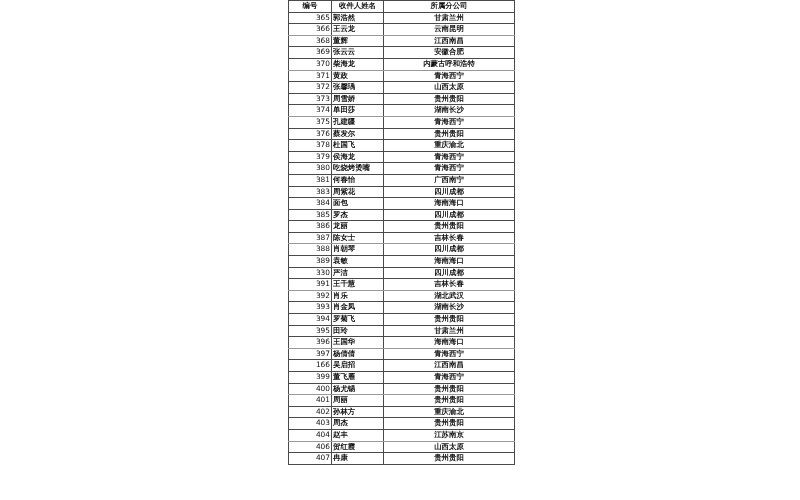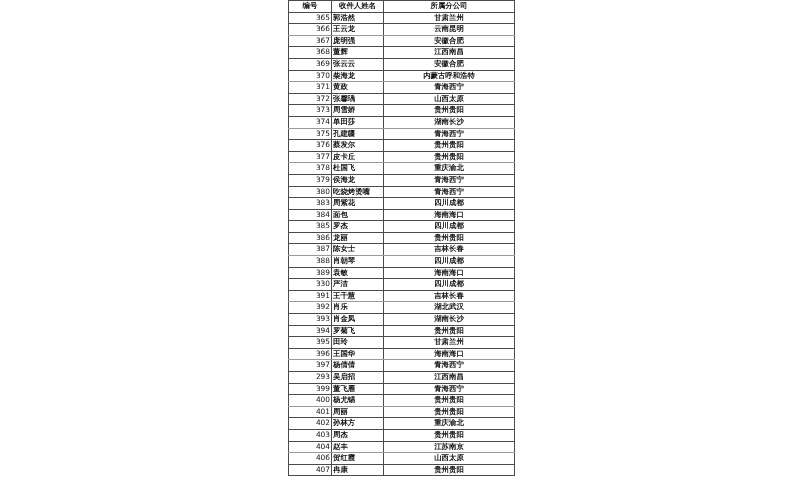--- a/index.html
+++ b/index.html
@@ -93,25 +93,20 @@
             <td class="id">365</td>
             <td class="name">郭浩然</td>
             <td class="company">甘肃兰州</td>
           </tr>
           <tr class="shaded">
             <td class="id">366</td>
             <td class="name">王云龙</td>
             <td class="company">云南昆明</td>
           </tr>
           <tr>
-            <td class="id">367</td>
-            <td class="name">庞明强</td>
-            <td class="company">安徽合肥</td>
-          </tr>
-          <tr>
             <td class="id">368</td>
             <td class="name">董辉</td>
             <td class="company">江西南昌</td>
           </tr>
           <tr>
             <td class="id">369</td>
             <td class="name">张云云</td>
             <td class="company">安徽合肥</td>
           </tr>
           <tr class="shaded">
@@ -142,41 +137,41 @@
           <tr>
             <td class="id">375</td>
             <td class="name">孔建疆</td>
             <td class="company">青海西宁</td>
           </tr>
           <tr>
             <td class="id">376</td>
             <td class="name">蔡发尔</td>
             <td class="company">贵州贵阳</td>
           </tr>
-          <tr class="shaded">
-            <td class="id">377</td>
-            <td class="name">皮卡丘</td>
-            <td class="company">贵州贵阳</td>
-          </tr>
           <tr>
             <td class="id">378</td>
             <td class="name">杜国飞</td>
             <td class="company">重庆渝北</td>
           </tr>
           <tr>
             <td class="id">379</td>
             <td class="name">侯海龙</td>
             <td class="company">青海西宁</td>
           </tr>
           <tr>
             <td class="id">380</td>
             <td class="name">吃烧烤烫嘴</td>
             <td class="company">青海西宁</td>
           </tr>
           <tr>
+            <td class="id">381</td>
+            <td class="name">何春怡</td>
+            <td class="company">广西南宁</td>
+          </tr>
+          <tr>
             <td class="id">383</td>
             <td class="name">周紫花</td>
             <td class="company">四川成都</td>
           </tr>
           <tr>
             <td class="id">384</td>
             <td class="name">面包</td>
             <td class="company">海南海口</td>
           </tr>
           <tr>
@@ -238,21 +233,21 @@
             <td class="id">396</td>
             <td class="name">王国华</td>
             <td class="company">海南海口</td>
           </tr>
           <tr>
             <td class="id">397</td>
             <td class="name">杨倩倩</td>
             <td class="company">青海西宁</td>
           </tr>
           <tr>
-            <td class="id">293</td>
+            <td class="id">166</td>
             <td class="name">吴启招</td>
             <td class="company">江西南昌</td>
           </tr>
           <tr>
             <td class="id">399</td>
             <td class="name">董飞雁</td>
             <td class="company">青海西宁</td>
           </tr>
           <tr class="shaded">
             <td class="id">400</td>

